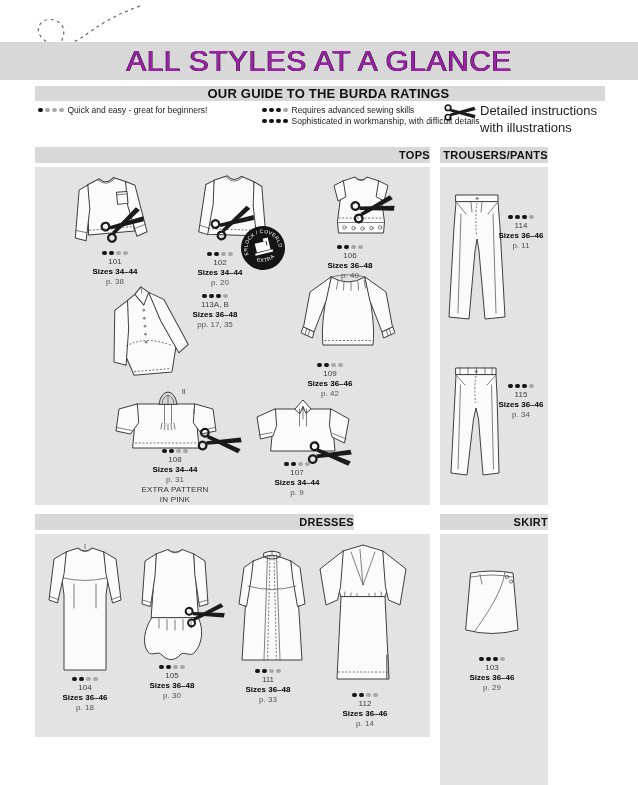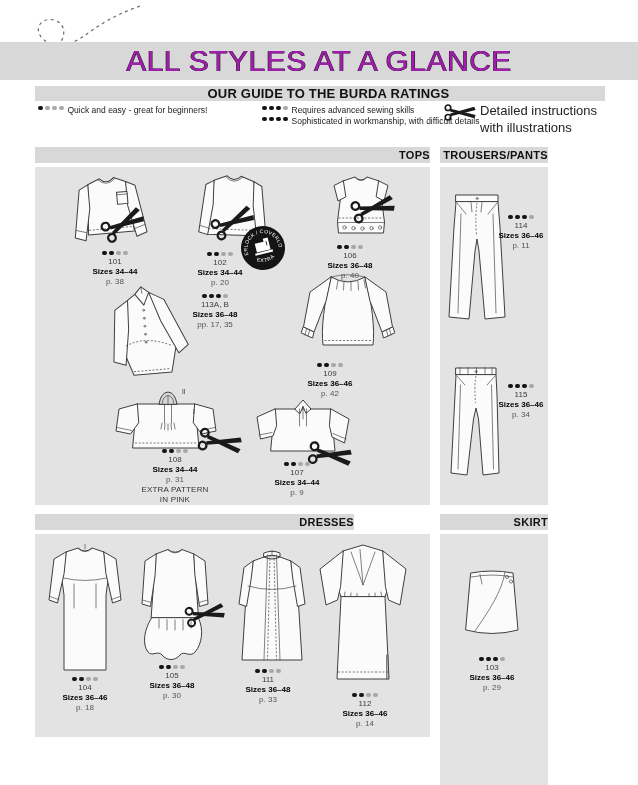--- a/index.html
+++ b/index.html
@@ -6,21 +6,21 @@
   .page{position:relative;width:638px;height:785px;background:#fff;overflow:hidden;
         font-family:"Liberation Sans",sans-serif;color:#222;}
   .abs{position:absolute;}
   .bar{position:absolute;background:#d8d8d8;}
   .title-bar{top:42px;left:0;width:638px;height:38px;}
   .page-title{width:100%;text-align:center;line-height:38px;font-size:30px;font-weight:normal;
       letter-spacing:.5px;color:#a21caf;
       text-shadow:.5px 0 0 #151515,-.5px 0 0 #151515;}
   .guide-bar{top:86px;left:35px;width:570px;height:15px;display:flex;align-items:center;justify-content:center;}
   .guide-title{font-size:13px;font-weight:bold;color:#111;letter-spacing:.2px;margin-left:17px;}
-  .legend-item{position:absolute;display:flex;gap:4px;font-size:8.5px;color:#222;white-space:nowrap;}
+  .legend-item{position:absolute;display:flex;align-items:center;gap:4px;font-size:8.5px;color:#222;white-space:nowrap;}
   .section-bar{position:absolute;background:#d8d8d8;display:flex;align-items:center;justify-content:flex-end;
       font-size:11px;font-weight:bold;color:#111;letter-spacing:.3px;}
   .panel{position:absolute;background:#e3e3e3;}
   .dots{display:flex;gap:2.5px;justify-content:center;align-items:center;height:6px;}
   .dot{width:4.5px;height:4.5px;border-radius:50%;flex:none;}
   .dot.f{background:#141414;}
   .dot.e{background:#a8a8a8;}
   .glabel{position:absolute;text-align:center;font-size:8px;line-height:1.25;color:#444;}
   .glabel .num{color:#3c3c3c;margin-top:1px;}
   .glabel .sizes{font-weight:bold;color:#000;}

